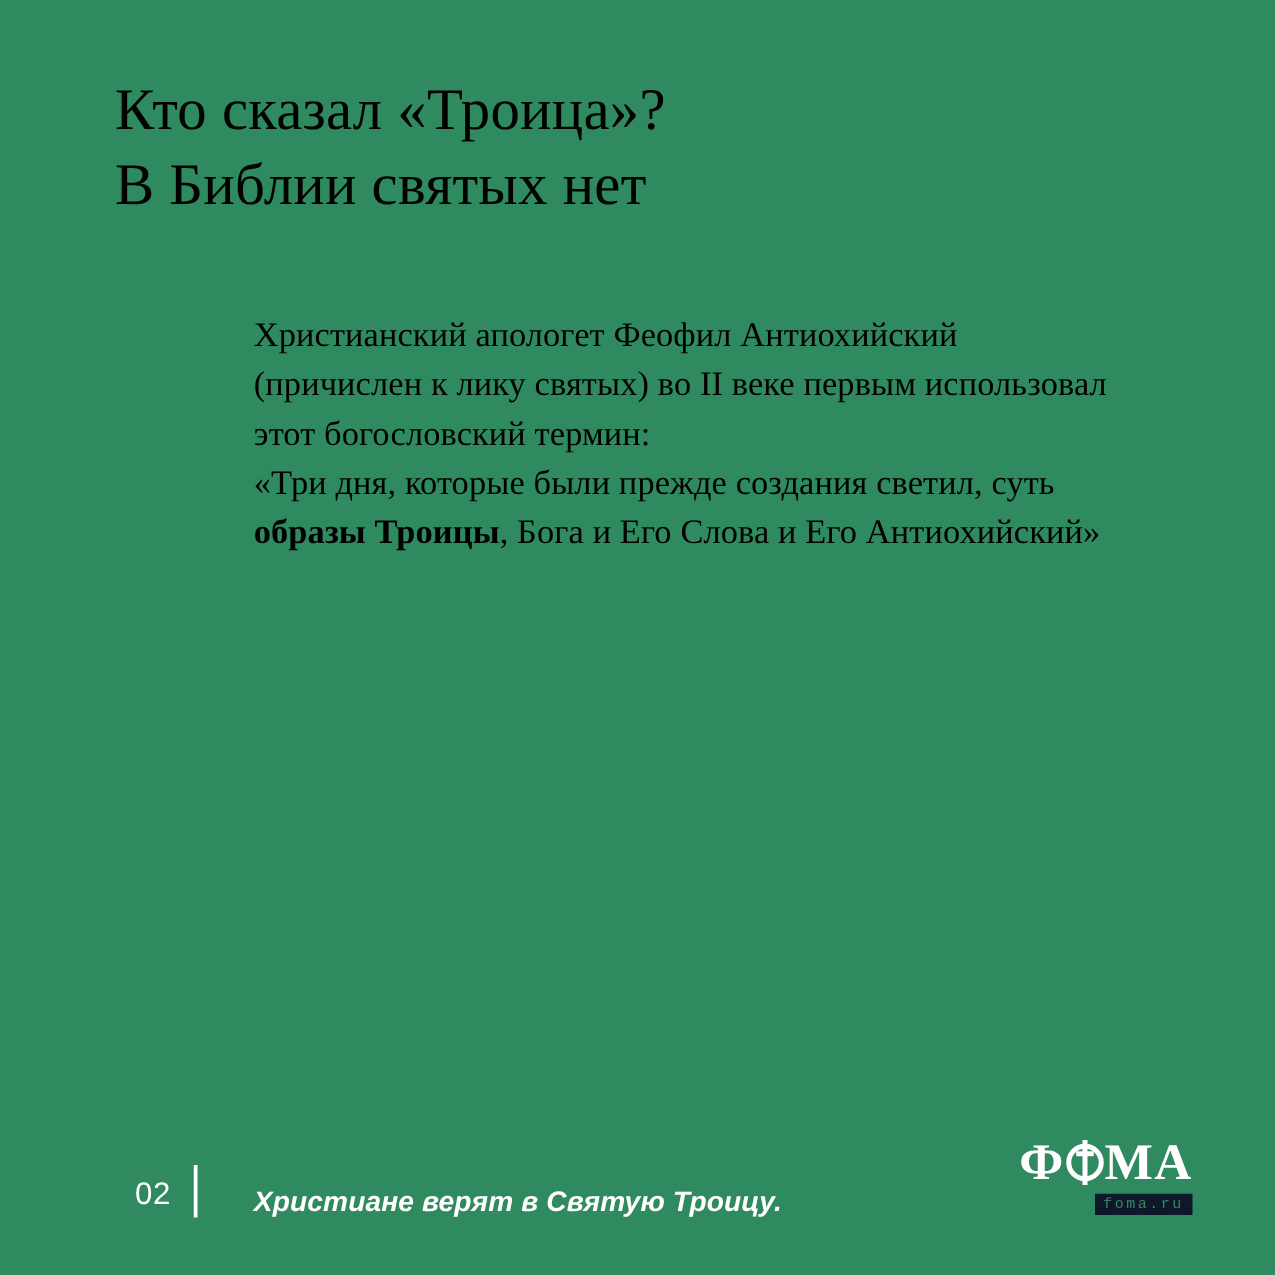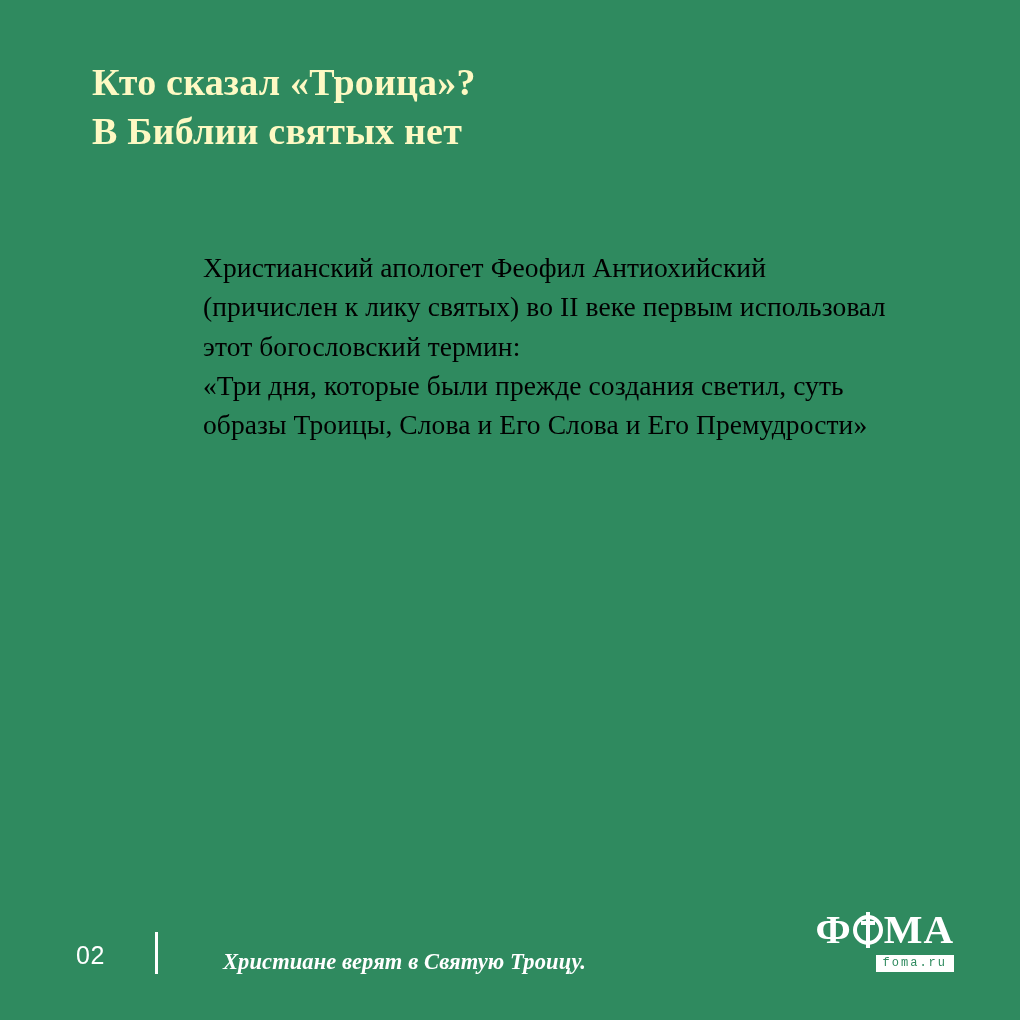--- a/index.html
+++ b/index.html
@@ -19,24 +19,24 @@
     height: 1020px;
     background: #2f8a5f;
     box-sizing: border-box;
     overflow: hidden;
   }
   .title {
     position: absolute;
     left: 92px;
     top: 58px;
     width: 860px;
-    color: #fef9c3;
+    color: #000000;
     font-family: "Liberation Serif", serif;
-    font-weight: bold;
-    font-size: 38px;
+    font-weight: normal;
+    font-size: 47px;
     line-height: 1.28;
     letter-spacing: 0.2px;
   }
   .title .line {
     display: block;
     white-space: nowrap;
   }
   .body-text {
     position: absolute;
     left: 203px;
@@ -45,59 +45,58 @@
     color: #000000;
     font-family: "Liberation Serif", serif;
     font-size: 27.5px;
     line-height: 1.43;
     letter-spacing: 0.1px;
   }
   .body-text p {
     margin: 0;
   }
   .body-text b {
-    font-weight: normal;
+    font-weight: bold;
   }
   .footer {
     position: absolute;
     left: 0;
     bottom: 0;
     width: 1020px;
     height: 140px;
   }
   .page-num {
     position: absolute;
-    left: 76px;
+    left: 108px;
     bottom: 52px;
     color: #ffffff;
     font-family: "Liberation Sans", sans-serif;
     font-size: 25px;
     letter-spacing: 0.5px;
     line-height: 1;
   }
   .divider {
     position: absolute;
     left: 155px;
     bottom: 46px;
     width: 3px;
     height: 42px;
     background: #ffffff;
   }
   .footer-caption {
     position: absolute;
     left: 203px;
     bottom: 44px;
     color: #ffffff;
-    font-family: Liberation Serif, serif;
+    font-family: Liberation Sans, sans-serif;
     font-style: italic;
     font-weight: bold;
     font-size: 22.5px;
     line-height: 1.3;
     letter-spacing: 0.1px;
-    margin-left: 20px;
   }
   .footer-caption span {
     display: block;
     white-space: nowrap;
   }
   .logo {
     position: absolute;
     right: 66px;
     bottom: 48px;
     text-align: center;
@@ -140,21 +139,21 @@
     left: 50%;
     top: 2px;
     transform: translateX(-50%);
     width: 14px;
     height: 4px;
     background: #ffffff;
   }
   .logo-url {
     margin-top: 5px;
     display: inline-block;
-    background: #ffffff;
+    background: #0f172a;
     color: #2f8a5f;
     font-family: "Liberation Mono", monospace;
     font-size: 12px;
     letter-spacing: 2px;
     padding: 2px 7px 1px 7px;
     line-height: 1.15;
   }
   .logo-url-row {
     display: flex;
     justify-content: flex-end;
@@ -165,21 +164,21 @@
 
 <div class="slide">
 
   <div class="title">
     <span class="line">Кто сказал «Троица»?</span>
     <span class="line">В Библии святых нет</span>
   </div>
 
   <div class="body-text">
     <p>Христианский апологет Феофил Антиохийский (причислен к лику святых) во II веке первым использовал этот богословский термин:</p>
-    <p><span>«Три дня, которые были прежде создания светил, суть </span><b>образы Троицы</b><span>, Слова и Его Слова и Его Премудрости»</span></p>
+    <p><span>«Три дня, которые были прежде создания светил, суть </span><b>образы Троицы</b><span>, Бога и Его Слова и Его Антиохийский»</span></p>
   </div>
 
   <div class="footer">
     <div class="page-num">02</div>
     <div class="divider"></div>
     <div class="footer-caption">
       <span>Христиане верят в Святую Троицу.</span>
     </div>
     <div class="logo">
       <div class="logo-word">

